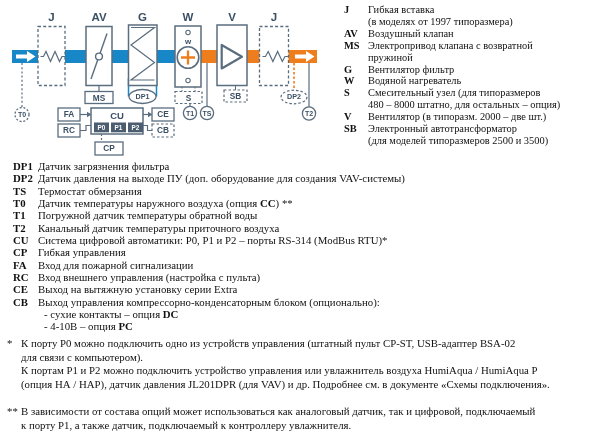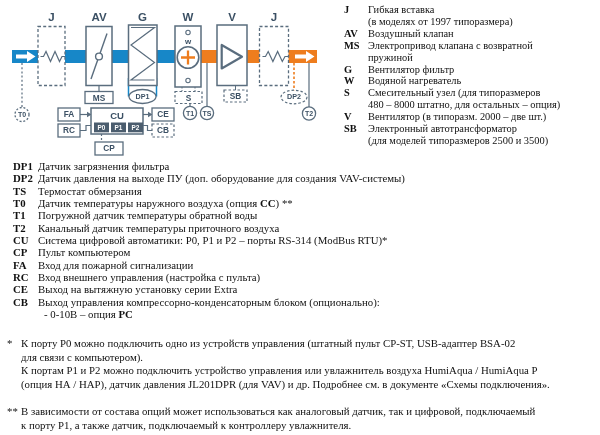--- a/index.html
+++ b/index.html
@@ -221,41 +221,45 @@
     <div class="lb-row">
         <span class="lb-term">T2</span>
         <span class="lb-desc"><span>Канальный датчик температуры приточного воздуха</span><span class="lb-bold"></span><span></span></span>
       </div>
     <div class="lb-row">
         <span class="lb-term">CU</span>
         <span class="lb-desc"><span>Система цифровой автоматики: Р0, Р1 и Р2 – порты RS-314 (ModBus RTU)*</span><span class="lb-bold"></span><span></span></span>
       </div>
     <div class="lb-row">
         <span class="lb-term">CP</span>
-        <span class="lb-desc"><span>Пульт компьютером</span><span class="lb-bold"></span><span></span></span>
+        <span class="lb-desc"><span>Гибкая управления</span><span class="lb-bold"></span><span></span></span>
       </div>
     <div class="lb-row">
         <span class="lb-term">FA</span>
         <span class="lb-desc"><span>Вход для пожарной сигнализации</span><span class="lb-bold"></span><span></span></span>
       </div>
     <div class="lb-row">
         <span class="lb-term">RC</span>
         <span class="lb-desc"><span>Вход внешнего управления (настройка с пульта)</span><span class="lb-bold"></span><span></span></span>
       </div>
     <div class="lb-row">
         <span class="lb-term">CE</span>
         <span class="lb-desc"><span>Выход на вытяжную установку серии Extra</span><span class="lb-bold"></span><span></span></span>
       </div>
     <div class="lb-row">
         <span class="lb-term">CB</span>
         <span class="lb-desc"><span>Выход управления компрессорно-конденсаторным блоком (опционально):</span><span class="lb-bold"></span><span></span></span>
       </div>
     <div class="lb-row lb-sub">
         <span class="lb-term"></span>
-        <span class="lb-desc"><span>- 0-10В – опция </span><span class="lb-bold">PC</span><span></span></span>
+        <span class="lb-desc"><span>- сухие контакты – опция </span><span class="lb-bold">DC</span><span></span></span>
+      </div>
+    <div class="lb-row lb-sub">
+        <span class="lb-term"></span>
+        <span class="lb-desc"><span>- 4-10В – опция </span><span class="lb-bold">PC</span><span></span></span>
       </div>
   </div>
 
   <div class="footnotes">
     <div class="fn">
       <span class="fn-marker">*</span>
       <span class="fn-text">К порту Р0 можно подключить одно из устройств управления (штатный пульт CP-ST, USB-адаптер BSA-02
 для связи с компьютером).
 К портам Р1 и Р2 можно подключить устройство управления или увлажнитель воздуха HumiAqua /  HumiAqua Р
 (опция НА / НАР), датчик давления JL201DPR (для VAV) и др. Подробнее см. в документе «Схемы подключения».</span>

